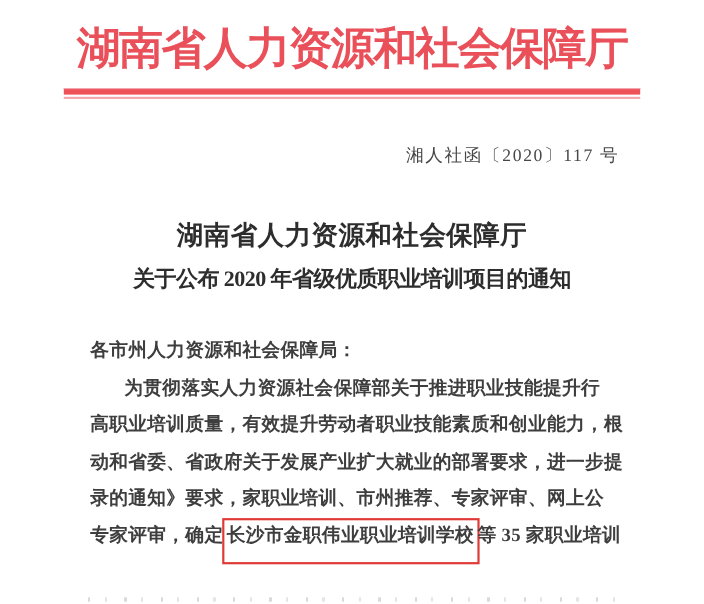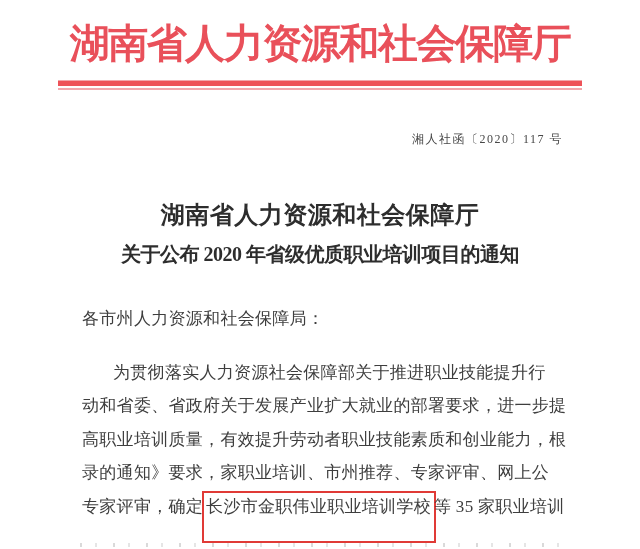--- a/index.html
+++ b/index.html
@@ -45,21 +45,21 @@
     margin-top: 2px;
     height: 2px;
     background: var(--rule-pink, #f3a6ab);
   }
 
   
   .doc-number {
     position: absolute;
     top: 131px;
     right: 77px;
-    font-size: 12px;
+    font-size: 16px;
     letter-spacing: 1.5px;
     color: #474747;
     white-space: nowrap;
   }
 
   
   .doc-title {
     position: absolute;
     top: 196px;
     left: 0;
@@ -87,29 +87,29 @@
     top: 302px;
     left: 82px;
     width: 484px;
     font-size: 17px;
     line-height: 33.5px;
     letter-spacing: 0.3px;
     color: var(--body-text, #3e3e3e);
   }
   .body-block .line {
     white-space: nowrap;
+    font-weight: bold;
   }
   .body-block .line.indent {
     padding-left: 31px;
-    margin-top: 20px;
   }
   .hl-box {
     display: inline-block;
     border: 2px solid var(--highlight-box-red, #e03a36);
-    padding: 1px 3px 21px 2px;
+    padding: 1px 3px 11px 2px;
     margin: -3px -2px -5px -1px;
     line-height: 26px;
   }
 
   
   .clipped-line {
     position: absolute;
     top: 543px;
     left: 80px;
     width: 486px;
@@ -139,21 +139,21 @@
   <div class="doc-number">湘人社函〔2020〕117 号</div>
 
   <div class="doc-title">
     <div class="t1">湖南省人力资源和社会保障厅</div>
     <div class="t2">关于公布 2020 年省级优质职业培训项目的通知</div>
   </div>
 
   <div class="body-block">
     <div class="line">各市州人力资源和社会保障局：</div>
     <div class="line indent">为贯彻落实人力资源社会保障部关于推进职业技能提升行</div>
+    <div class="line">高职业培训质量，有效提升劳动者职业技能素质和创业能力，根</div>
     <div class="line">动和省委、省政府关于发展产业扩大就业的部署要求，进一步提</div>
-    <div class="line">高职业培训质量，有效提升劳动者职业技能素质和创业能力，根</div>
     <div class="line">录的通知》要求，家职业培训、市州推荐、专家评审、网上公</div>
     <div class="line"><span>专家评审，确定</span><span class="hl-box">长沙市金职伟业职业培训学校</span><span>等 35 家职业培训</span></div>
   </div>
 
   <div class="clipped-line"></div>
 
 </div>
 
 </body></html>

